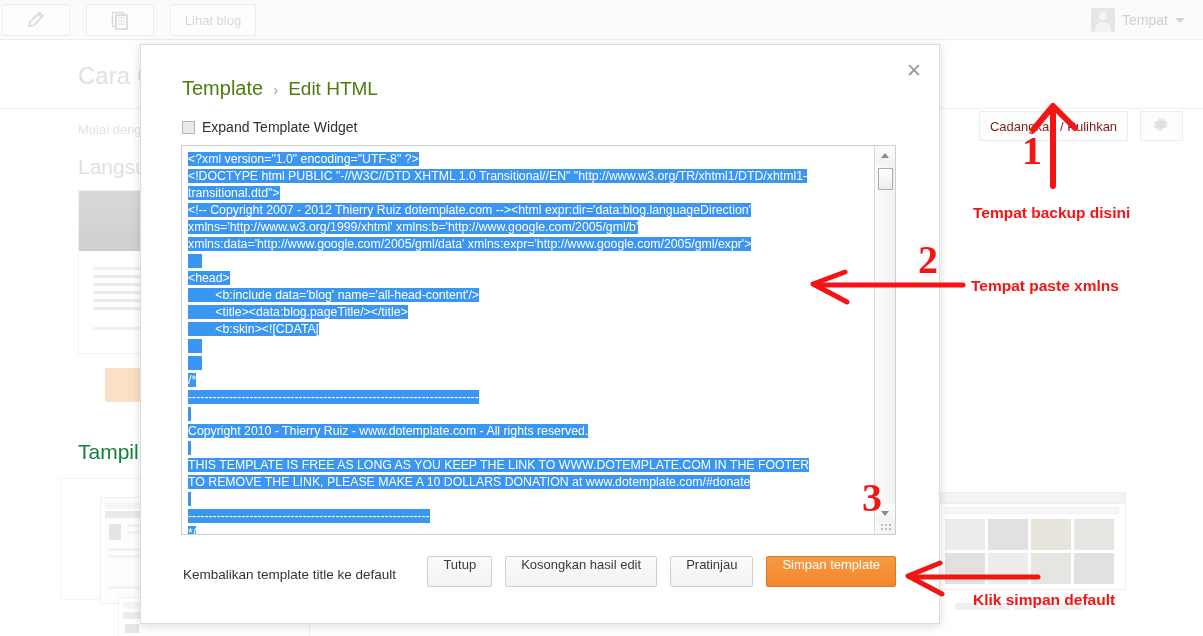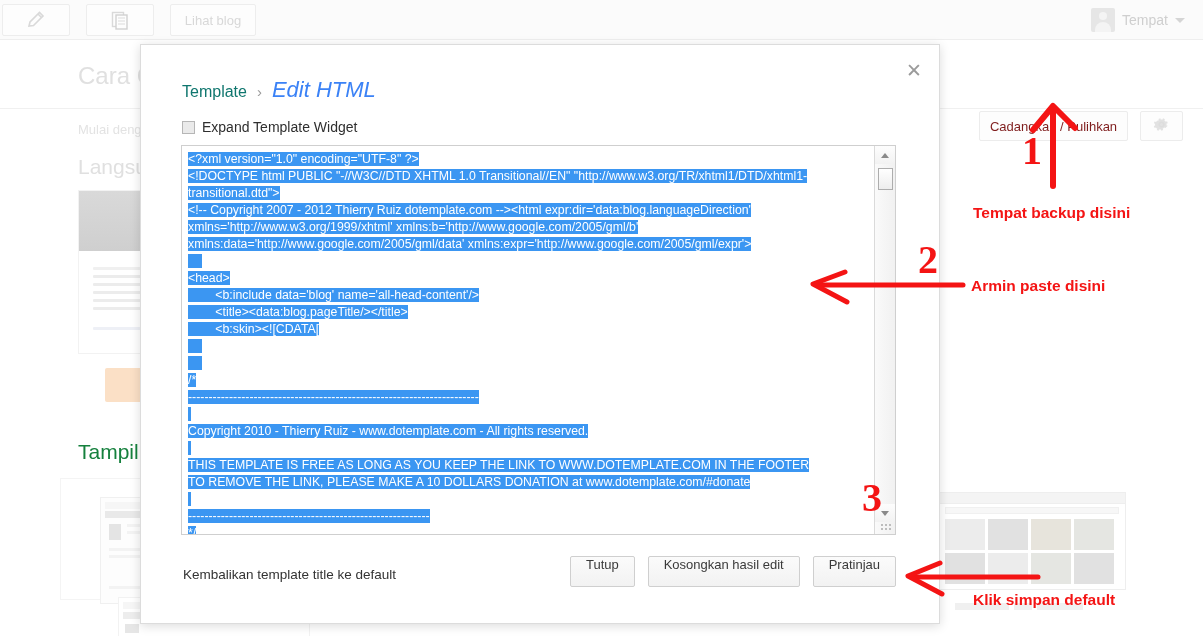--- a/index.html
+++ b/index.html
@@ -179,23 +179,23 @@
     position: absolute; right: 14px; top: 14px;
     width: 22px; height: 22px;
     display: flex; align-items: center; justify-content: center;
     color: #9b9b9b; font-size: 19px; line-height: 1;
     cursor: pointer; font-family: "Liberation Sans", sans-serif;
   }
   .modal-head {
     position: absolute; left: 41px; top: 32px;
     display: flex; align-items: baseline; gap: 10px;
   }
-  .mh-template { font-size: 16px; color: #0f766e; text-align: right; }
+  .mh-template { font-size: 20px; color: #4d7c0f; text-align: right; }
   .mh-chev { font-size: 15px; color: #9a9a9a; }
-  .mh-edit { font-size: 22px; color: #3b82f6; font-style: italic; }
+  .mh-edit { font-size: 19px; color: #4d7c0f; }
 
   .expand-row {
     position: absolute; left: 41px; top: 74px;
     display: flex; align-items: center; gap: 7px;
   }
   .expand-box {
     width: 13px; height: 13px;
     background: #eaeaea; border: 1px solid #b6b6b6;
     box-sizing: border-box;
   }
@@ -455,40 +455,43 @@
     <div class="btn-row">
       <div class="fbtn">
         <span>Tutup</span>
       </div>
       <div class="fbtn">
         <span>Kosongkan hasil edit</span>
       </div>
       <div class="fbtn">
         <span>Pratinjau</span>
       </div>
+      <div class="fbtn primary">
+        <span>Simpan template</span>
+      </div>
     </div>
   </div>
 
   <div class="anno" style="left:1020px;top:98px;">
     <svg width="70" height="90" viewBox="0 0 70 90">
       <path d="M33 88 L33 10" stroke="#f41414" stroke-width="6" stroke-linecap="round" fill="none"></path>
       <path d="M13 32 L33 8 L55 30" stroke="#f41414" stroke-width="6" stroke-linecap="round" stroke-linejoin="round" fill="none"></path>
     </svg>
   </div>
   <div class="anno anno-num" style="left:1022px;top:131px;">1</div>
   <div class="anno anno-text" style="left:973px;top:204px;">Tempat backup disini</div>
 
   <div class="anno" style="left:805px;top:268px;">
     <svg width="160" height="38" viewBox="0 0 160 38">
       <path d="M158 17 L14 17" stroke="#f41414" stroke-width="5" stroke-linecap="round" fill="none"></path>
       <path d="M40 4 L8 16 L42 34" stroke="#f41414" stroke-width="5" stroke-linecap="round" stroke-linejoin="round" fill="none"></path>
     </svg>
   </div>
   <div class="anno anno-num" style="left:918px;top:240px;">2</div>
-  <div class="anno anno-text" style="left:971px;top:277px;">Armin paste disini</div>
+  <div class="anno anno-text" style="left:971px;top:277px;">Tempat paste xmlns</div>
 
   <div class="anno" style="left:900px;top:560px;">
     <svg width="140" height="40" viewBox="0 0 140 40">
       <path d="M138 17 L14 17" stroke="#f41414" stroke-width="5" stroke-linecap="round" fill="none"></path>
       <path d="M40 3 L8 16 L42 34" stroke="#f41414" stroke-width="5" stroke-linecap="round" stroke-linejoin="round" fill="none"></path>
     </svg>
   </div>
   <div class="anno anno-num" style="left:862px;top:478px;">3</div>
   <div class="anno anno-text" style="left:973px;top:591px;">Klik simpan default</div>
 

